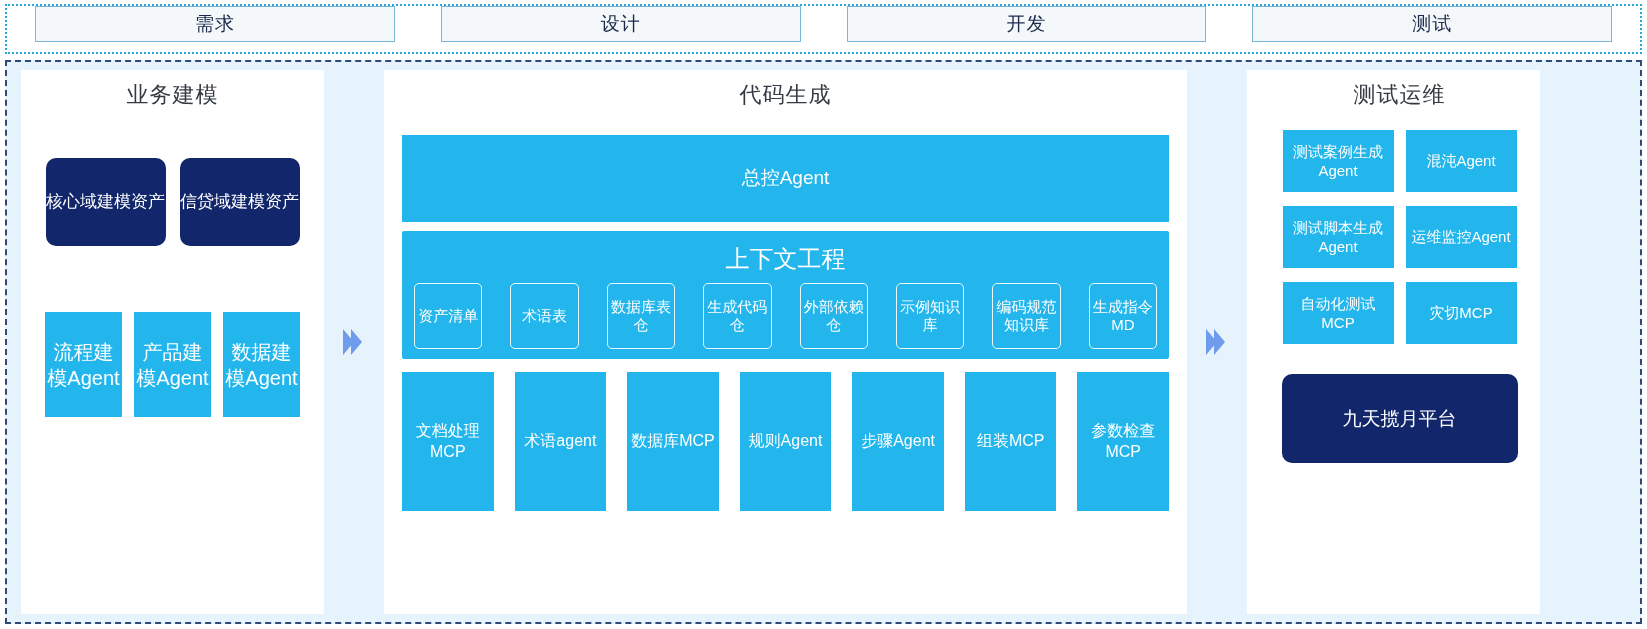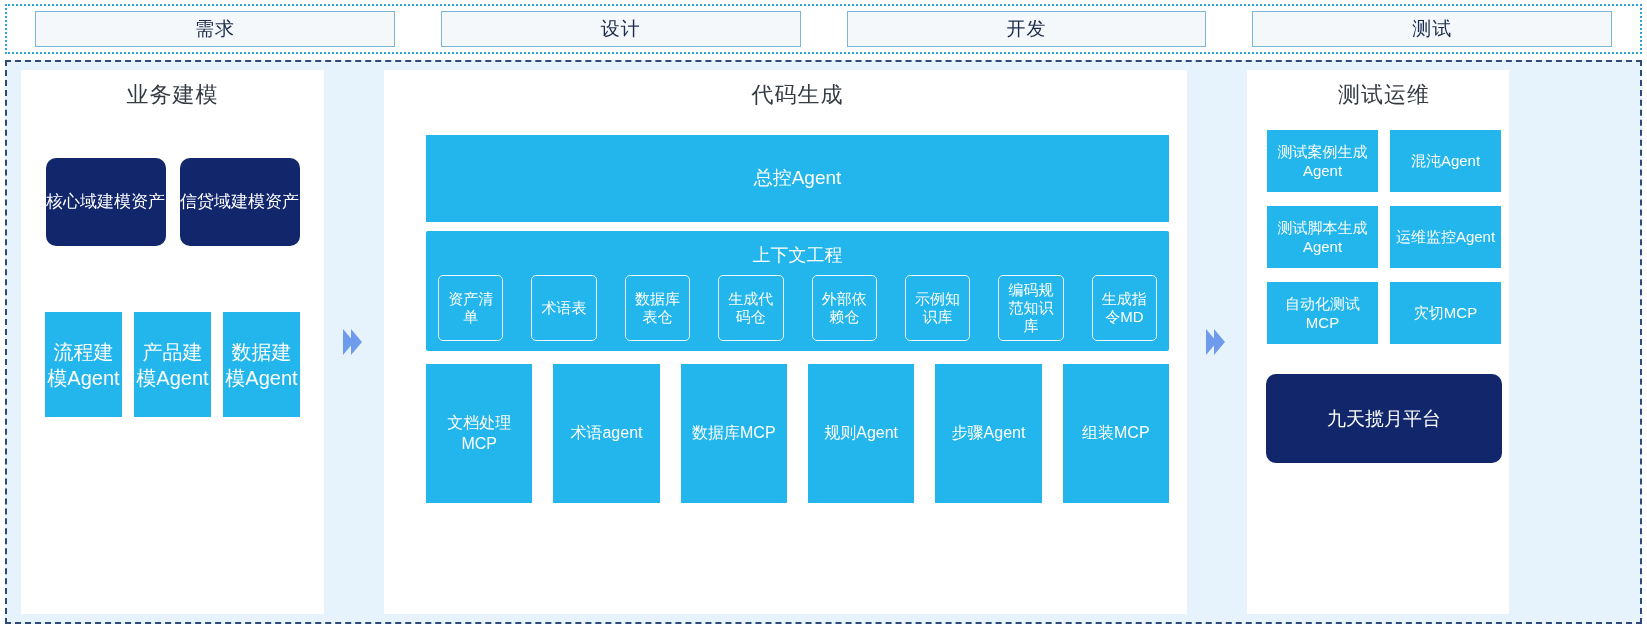--- a/index.html
+++ b/index.html
@@ -9,21 +9,21 @@
     background: #ffffff;
     overflow: hidden;
   }
   .page { position: relative; width: 1647px; height: 629px; background: #fff; }
 
   
   .phase-strip {
     position: absolute; left: 5px; top: 4px; width: 1637px; height: 50px;
     border: 2px dotted #2aa5d8;
     background: #ffffff;
-    display: flex; align-items: center;
+    display: flex; align-items: flex-start;
     padding: 0 28px;
     gap: 46px;
   }
   .phase-tab {
     flex: 1 1 0; height: 36px;
     background: #f4f8fb;
     border: 1px solid #7ab6d8;
     display: flex; align-items: center; justify-content: center;
     font-size: 19px; color: #1b2a4a; letter-spacing: 1px;
   }
@@ -37,22 +37,22 @@
     display: flex; align-items: stretch; gap: 0;
   }
 
   .panel {
     background: #ffffff;
     display: flex; flex-direction: column;
     align-items: center;
     padding-top: 10px;
   }
   .panel-left  { width: 303px; }
-  .panel-mid   { width: 803px; padding-left: 24px; }
-  .panel-right { width: 262px; padding-left: 12px; }
+  .panel-mid   { width: 803px; }
+  .panel-right { width: 293px; padding-left: 12px; }
 
   .arrow-col {
     width: 60px; display: flex; align-items: center; justify-content: center;
   }
   .chevrons { display: flex; }
   .chev {
     width: 0; height: 0;
     border-top: 13px solid transparent;
     border-bottom: 13px solid transparent;
     border-left: 11px solid #6f9bec;
@@ -90,21 +90,21 @@
   .mid-inner { width: 100%; padding: 0 18px; }
   .master-agent {
     width: 100%; height: 87px; font-size: 19px; margin-top: 19px;
   }
   .context-box {
     width: 100%; background: #22b6ec; margin-top: 9px;
     padding: 8px 12px 10px 12px;
     border-radius: 2px;
   }
   .context-title {
-    text-align: center; color: #fff; font-size: 18px; padding: 4px 0 8px 0;
+    text-align: center; color: #fff; font-size: 24px; padding: 4px 0 8px 0;
   }
   .context-items { display: flex; gap: 28px; }
   .ctx-item {
     flex: 1 1 0; height: 66px;
     border: 1px solid #eaf7fd; border-radius: 5px;
     color: #ffffff; font-size: 15px;
     display: flex; align-items: center; justify-content: center;
     text-align: center; line-height: 1.22;
     padding: 0 3px;
   }
@@ -228,20 +228,23 @@
           </div>
           <div class="card-blue">
             <span>规则Agent</span>
           </div>
           <div class="card-blue">
             <span>步骤Agent</span>
           </div>
           <div class="card-blue">
             <span>组装MCP</span>
           </div>
+          <div class="card-blue">
+            <span>参数检查MCP</span>
+          </div>
         </div>
       </div>
     </div>
 
     <div class="arrow-col">
       <div class="chevrons">
         <div class="chev"></div>
           <div class="chev"></div>
       </div>
     </div>

